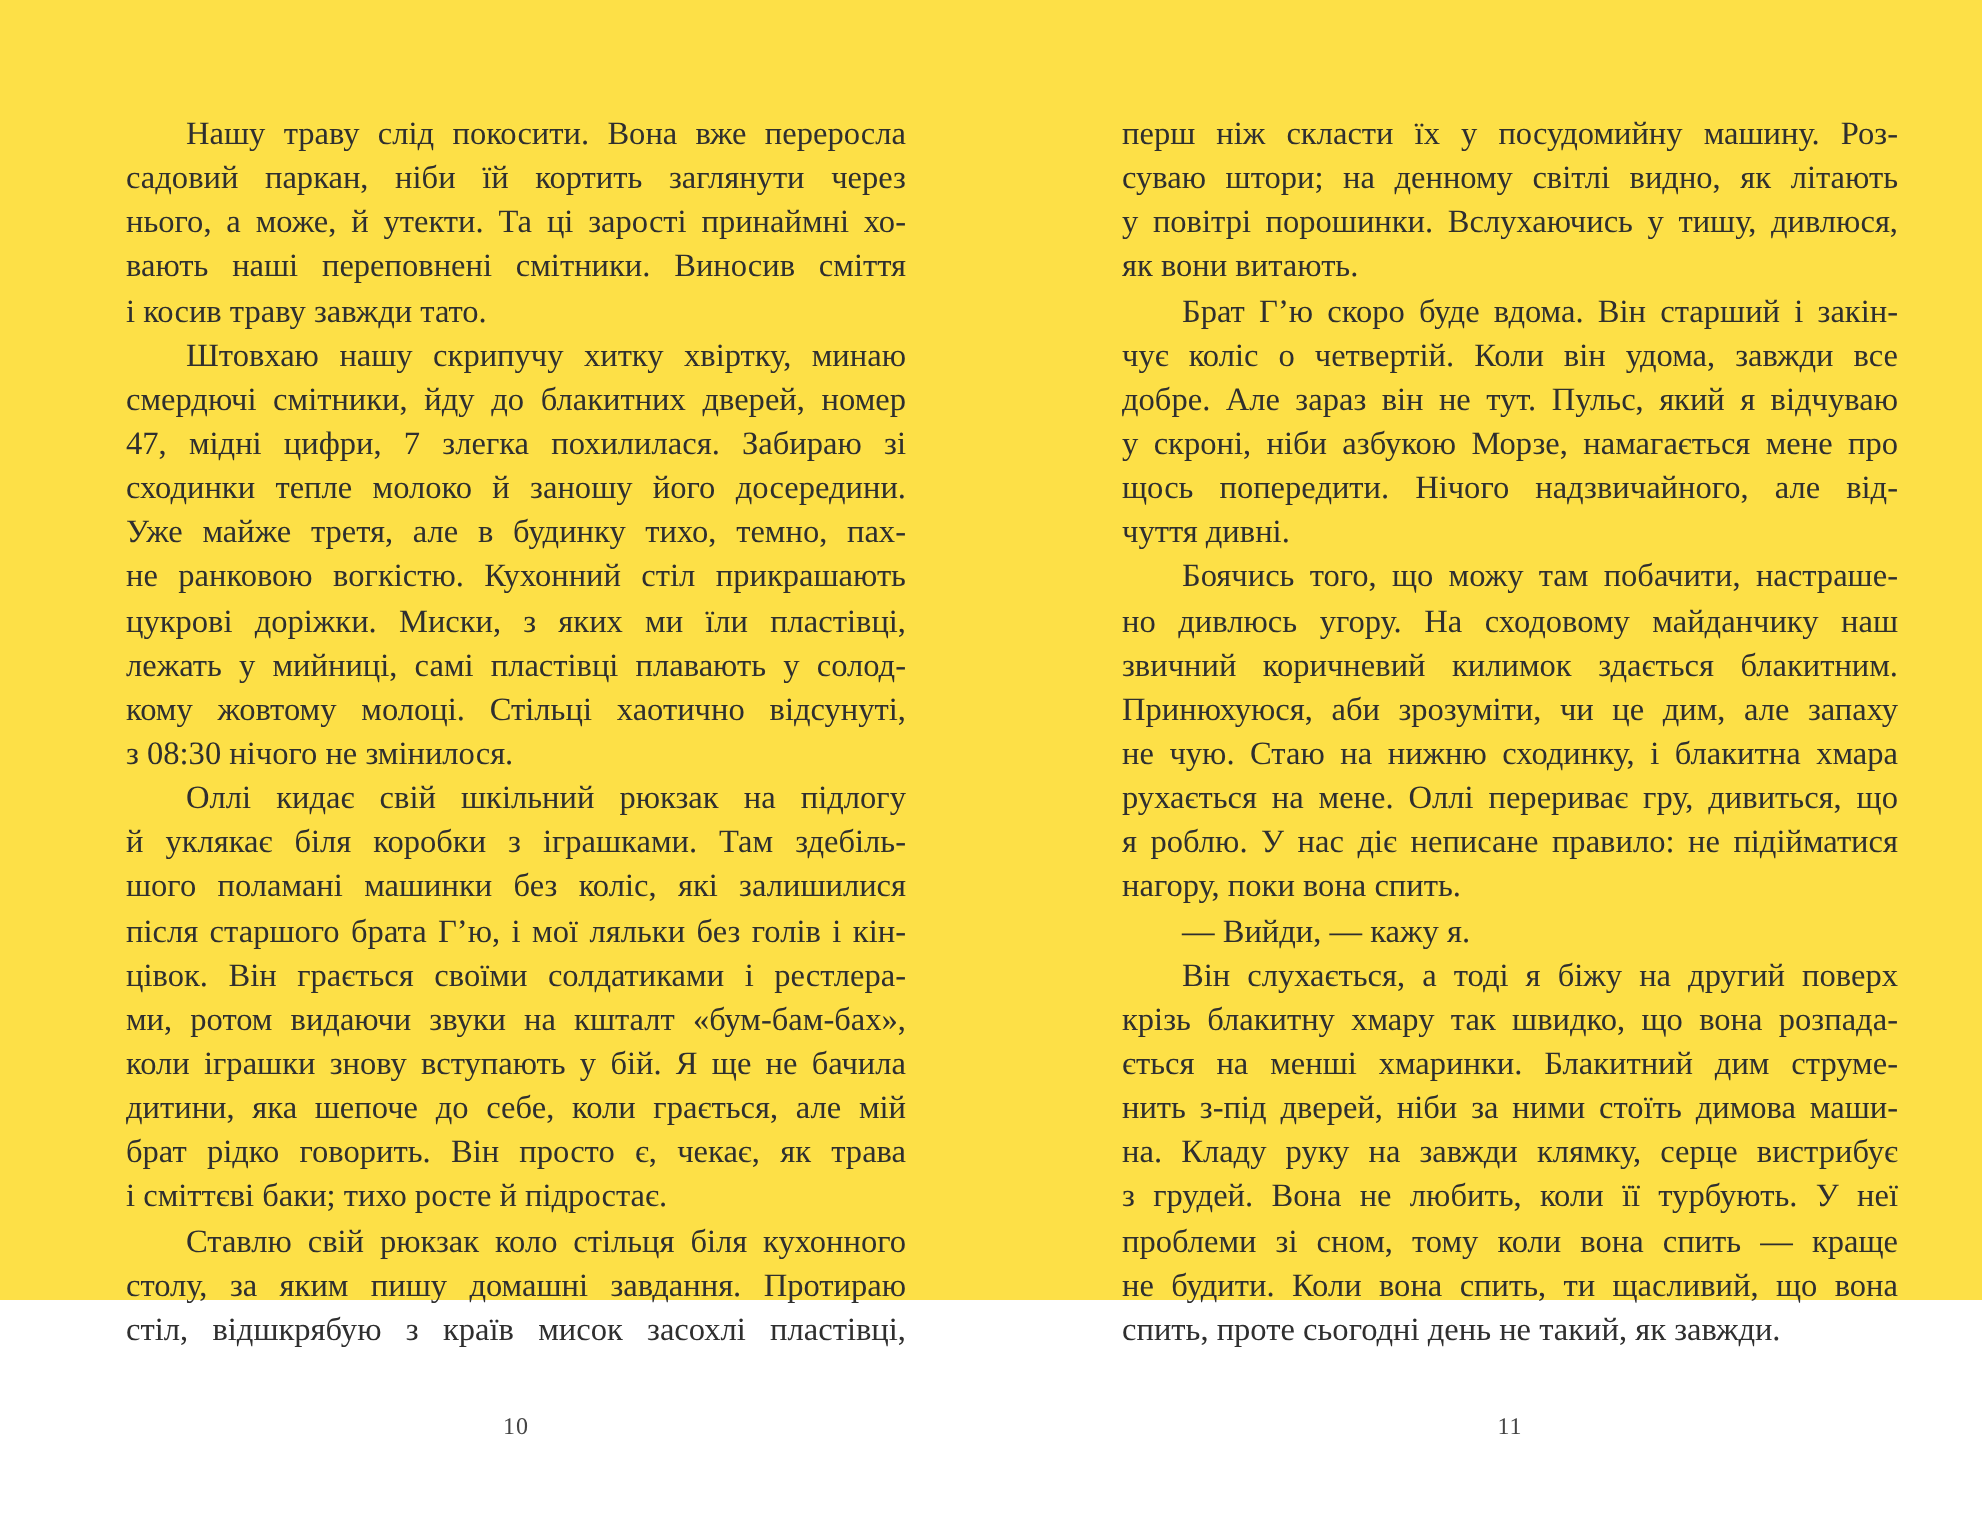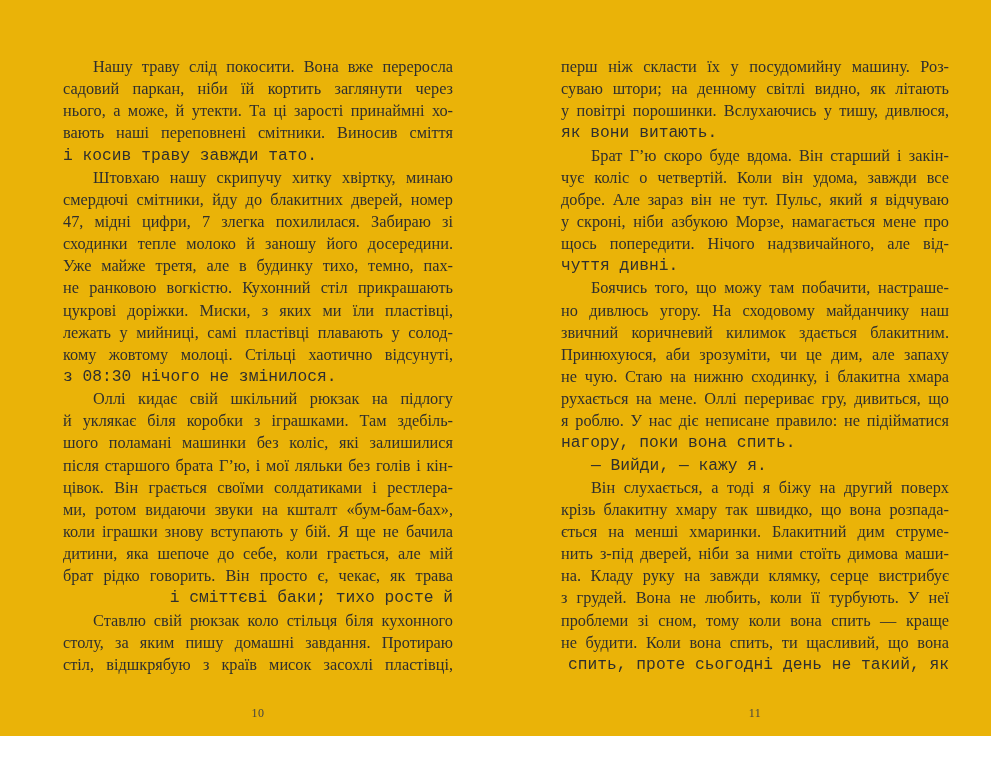--- a/index.html
+++ b/index.html
@@ -9,22 +9,22 @@
   body {
     width: 991px;
     height: 762px;
     background: #ffffff;
     font-family: "Liberation Serif", "DejaVu Serif", serif;
     overflow: hidden;
   }
   .spread {
     position: relative;
     width: 991px;
-    height: 736px;
-    background: #eab308;
+    height: 650px;
+    background: #fde047;
   }
   .page {
     position: absolute;
     top: 56px;
   }
   #page-left  { left: 63px;  width: 390px; }
   #page-right { left: 561px; width: 388px; }
 
   .text-block {
     font-size: 16.3px;
@@ -38,23 +38,22 @@
   }
   .line {
     display: block;
     height: 22.15px;
     overflow: hidden;
     text-align: justify;
     text-align-last: justify;
     white-space: normal;
   }
   .line.par-end {
-    text-align: right;
+    text-align: left;
     text-align-last: left;
-    font-family: Liberation Mono, monospace;
   }
   .line.first {
     text-indent: 30px;
   }
   .page-number {
     position: absolute;
     top: 650px;
     left: 0;
     width: 100%;
     text-align: center;

